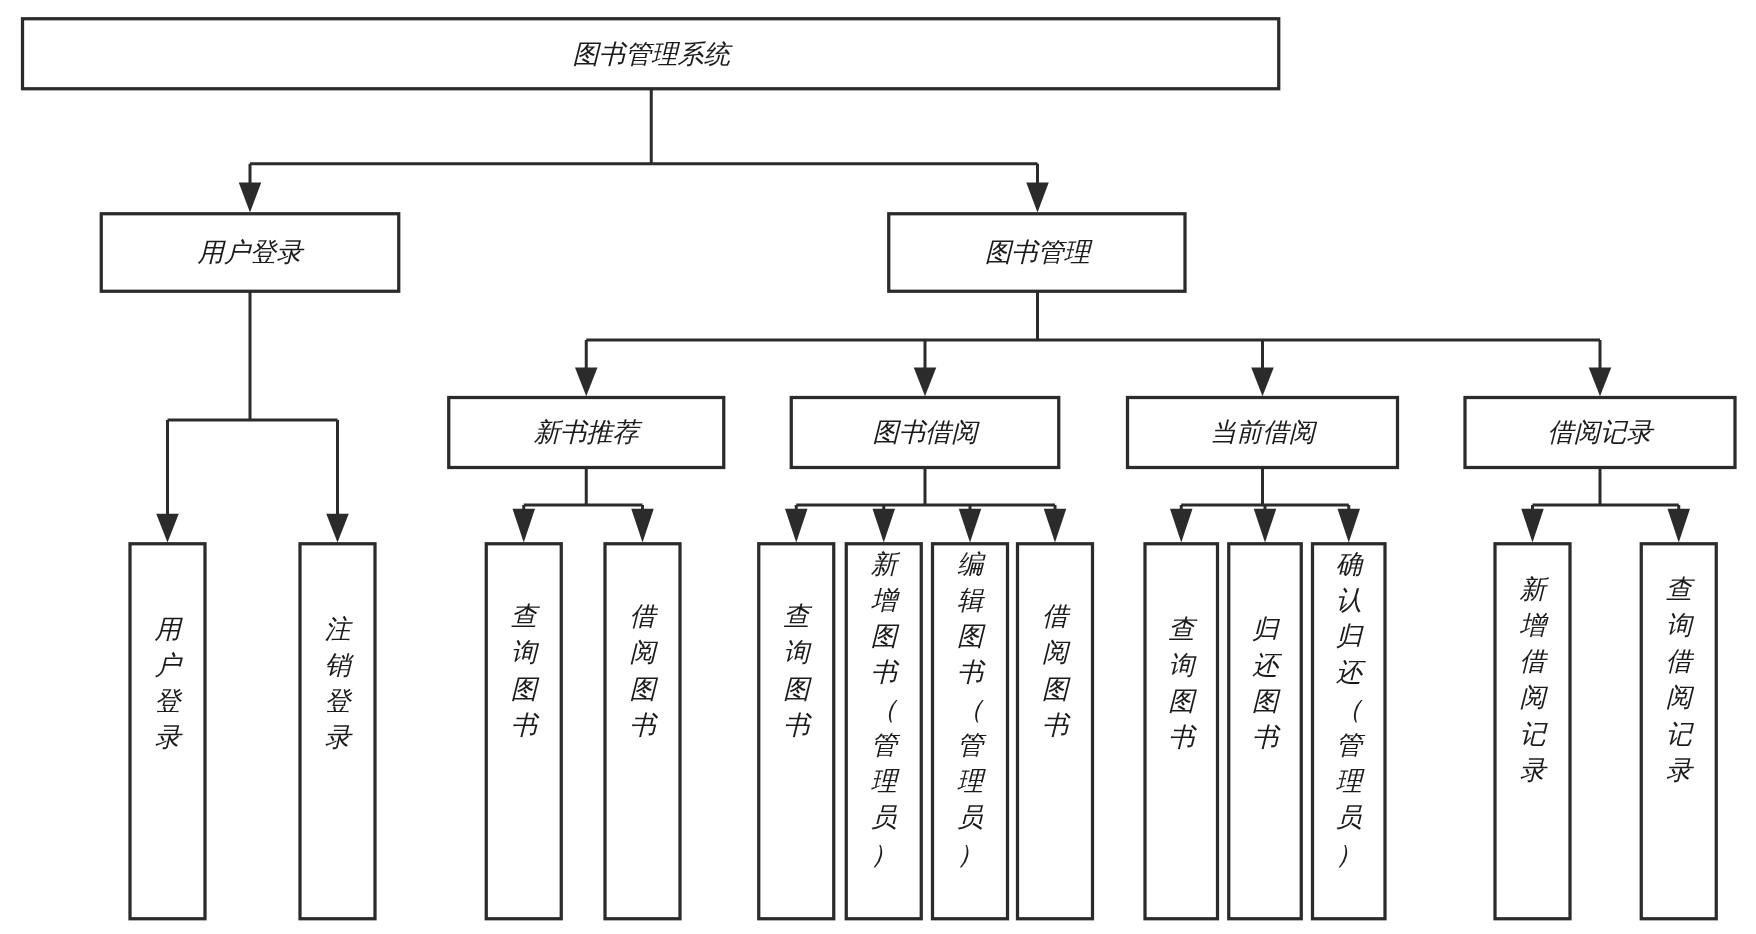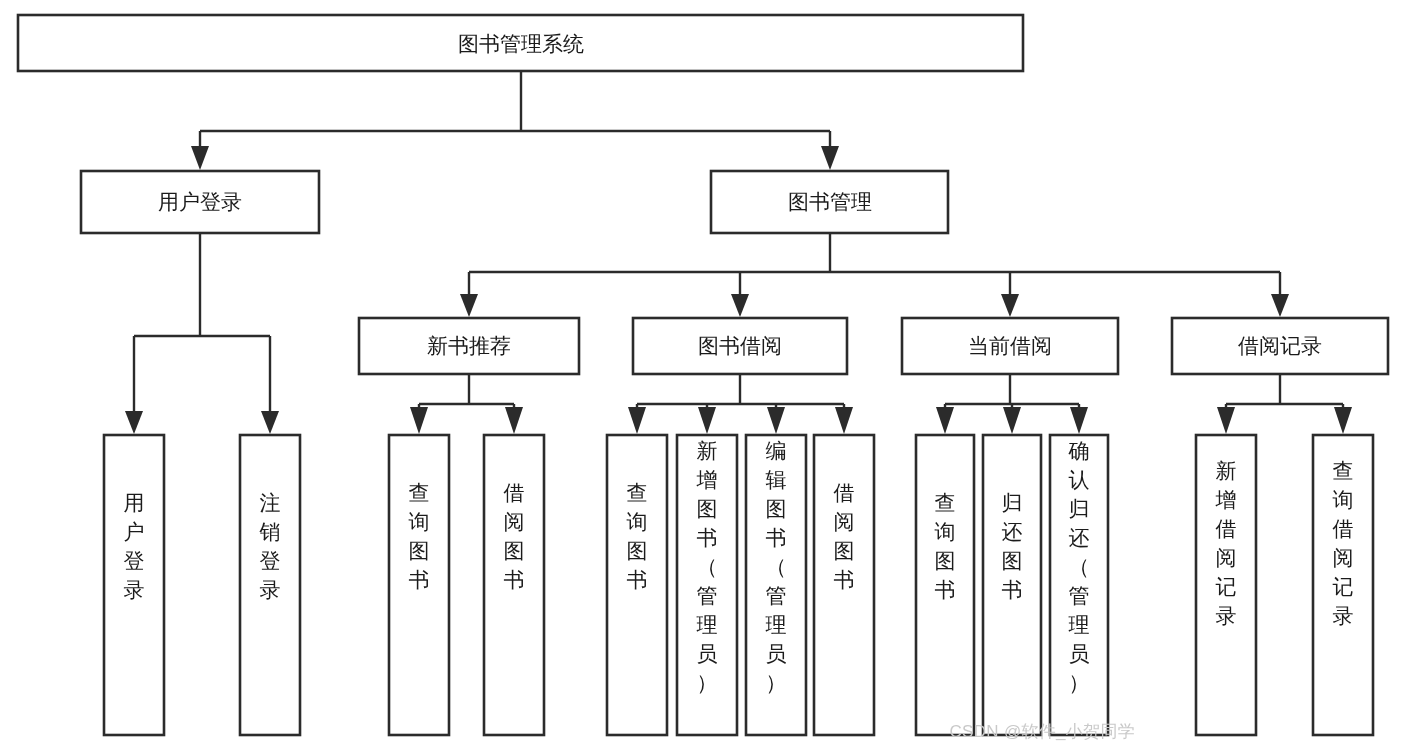--- a/index.html
+++ b/index.html
@@ -12,20 +12,21 @@
     width: 1405px;
     height: 747px;
     font-family: "Liberation Sans", "DejaVu Sans", sans-serif;
     overflow: hidden;
     position: relative;
   }
   #diagram-root {
     position: relative;
     width: 1145px;
     height: 747px;
+    font-style: italic;
   }
   svg#flowchart {
     display: block;
     width: 1405px;
     height: 747px;
   }
   .node-box {
     fill: #ffffff;
     stroke: #2b2b2b;
     stroke-width: 2.6;
@@ -244,14 +245,13 @@
       <text class="node-label-vertical" x="1226" y="478"><tspan x="1226" dy="0">新</tspan><tspan x="1226" dy="29">增</tspan><tspan x="1226" dy="29">借</tspan><tspan x="1226" dy="29">阅</tspan><tspan x="1226" dy="29">记</tspan><tspan x="1226" dy="29">录</tspan></text>
     </g>
 
     <g>
       <rect class="node-box" x="1313" y="435" width="60" height="300"></rect>
       <text class="node-label-vertical" x="1343" y="478"><tspan x="1343" dy="0">查</tspan><tspan x="1343" dy="29">询</tspan><tspan x="1343" dy="29">借</tspan><tspan x="1343" dy="29">阅</tspan><tspan x="1343" dy="29">记</tspan><tspan x="1343" dy="29">录</tspan></text>
     </g>
 
   </svg>
 
-  <div class="watermark">CSDN @软件_小贺同学</div>
 </div>
 
 </body></html>

